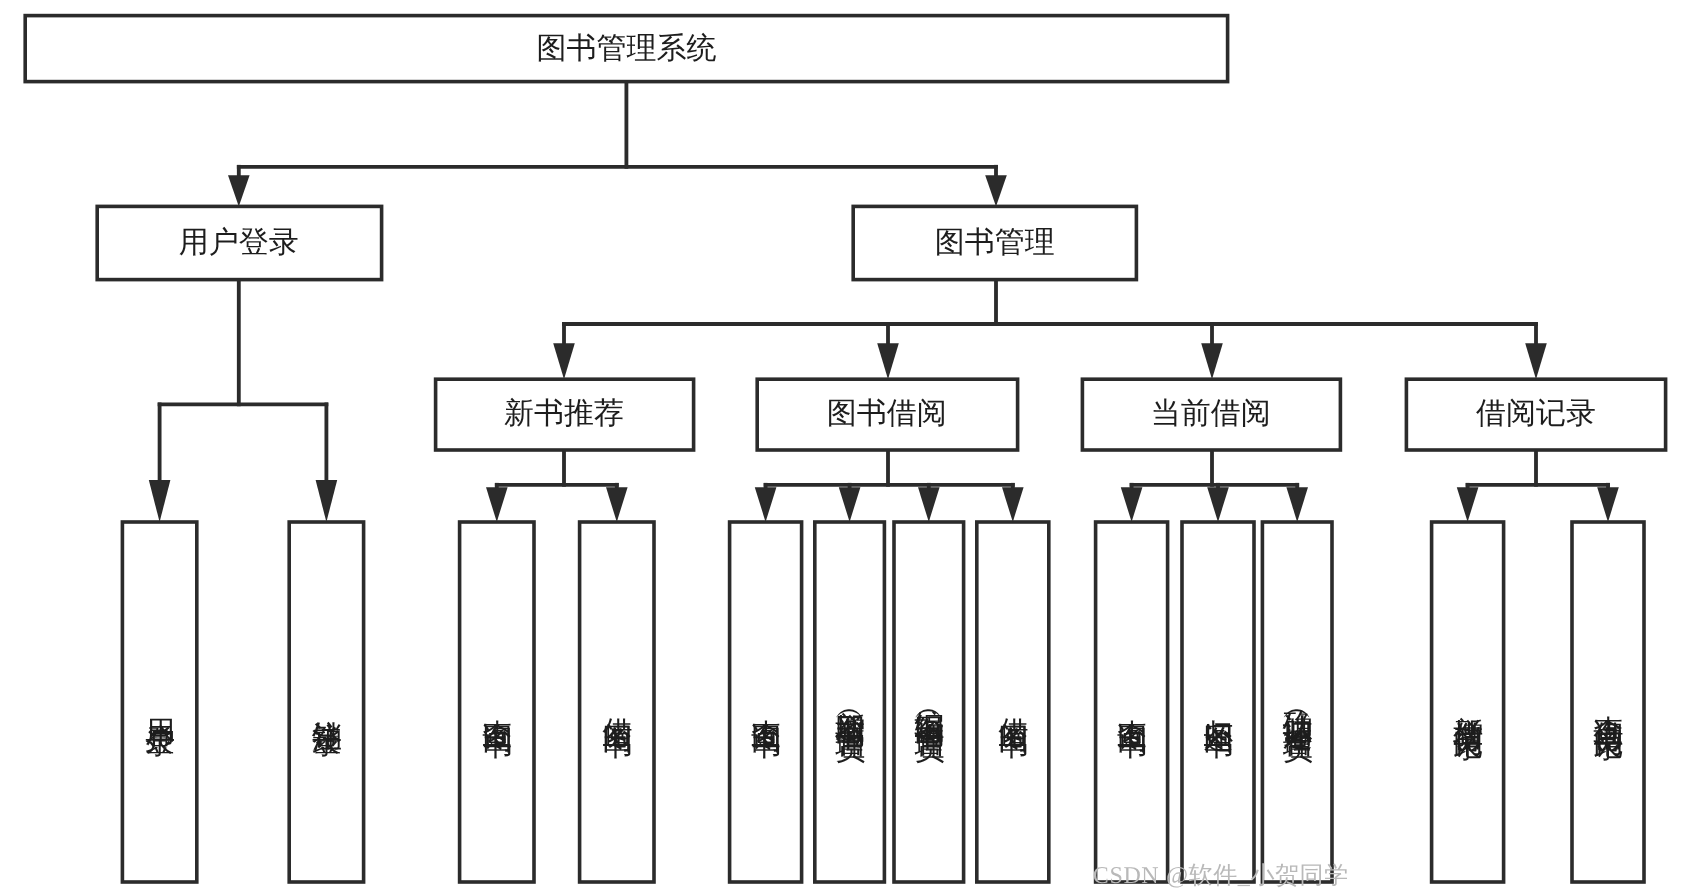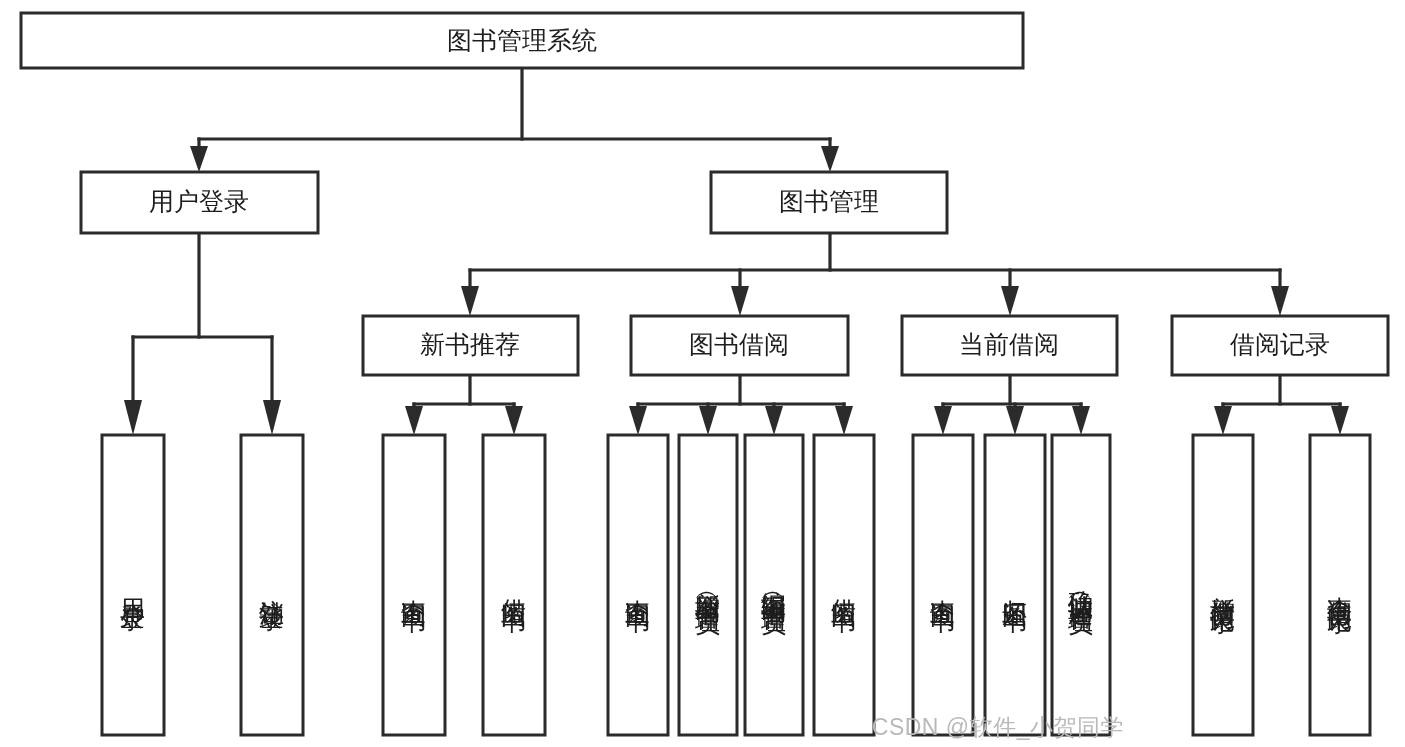--- a/index.html
+++ b/index.html
@@ -55,22 +55,22 @@
     fill: #1d1d1d;
     writing-mode: vertical-rl;
     text-orientation: upright;
     text-anchor: middle;
     letter-spacing: 3px;
   }
   .watermark {
     position: absolute;
     right: 8px;
     bottom: 4px;
-    font-family: Liberation Sans, sans-serif;
-    font-size: 23px;
+    font-family: Liberation Serif, serif;
+    font-size: 20px;
     color: #b9b9b9;
     white-space: nowrap;
     pointer-events: none;
     letter-spacing: 0.5px;
   }
 </style>
 </head>
 <body>
 
 <div id="diagram-root">

